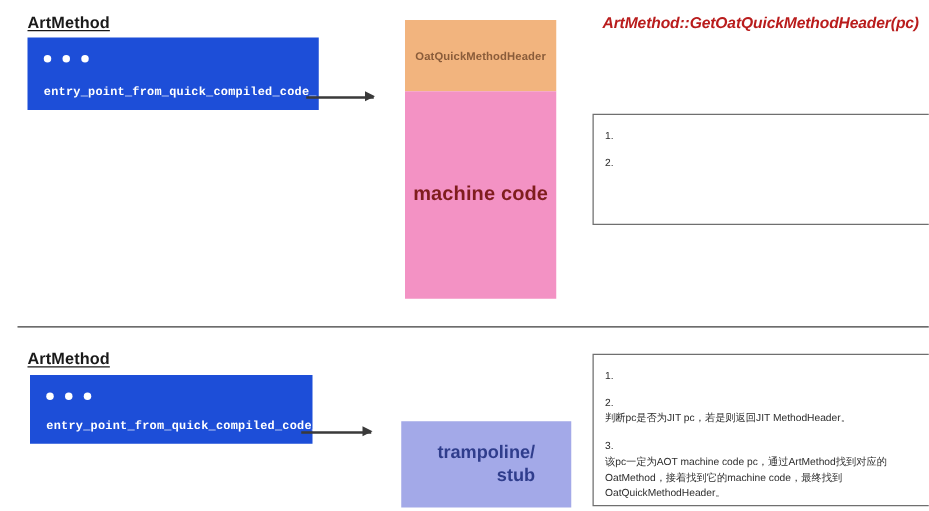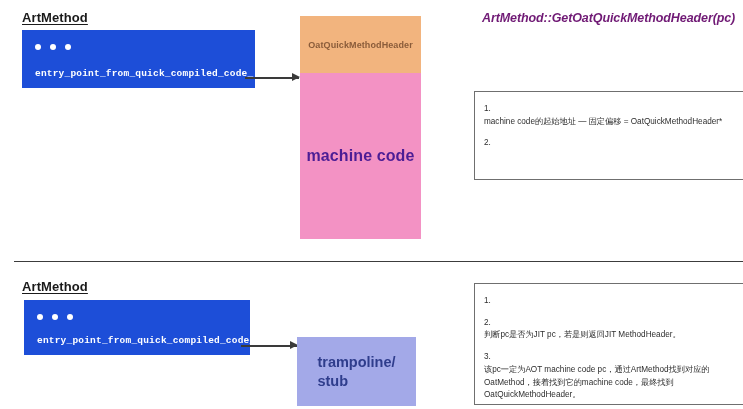--- a/index.html
+++ b/index.html
@@ -67,38 +67,39 @@
     white-space: nowrap;
   }
 
   
   .mem-box {
     position: absolute;
     box-sizing: border-box;
     display: flex;
     align-items: center;
     justify-content: center;
-    text-align: left;
+    text-align: right;
+    margin-left: 24px;
   }
   .oat-header-box {
     background: #f2b47e;
   }
   .oat-header-box .mem-label {
     font-size: 9px;
     font-weight: bold;
     color: #8a5c3a;
     letter-spacing: 0.1px;
   }
   .machine-code-box {
     background: #f392c4;
   }
   .machine-code-box .mem-label {
     font-size: 16px;
     font-weight: bold;
-    color: #4c1d95;
+    color: #7f1d1d;
     letter-spacing: 0.1px;
   }
   .trampoline-box {
     background: #a3a9e8;
   }
   .trampoline-box .mem-label {
     font-size: 14.5px;
     font-weight: bold;
     color: #2f3d8c;
     line-height: 1.25;
@@ -127,21 +128,21 @@
     border-left: 8px solid #3a3a3a;
   }
 
   
   .call-title {
     position: absolute;
     font-family: "Liberation Sans", sans-serif;
     font-size: 12.5px;
     font-weight: bold;
     font-style: italic;
-    color: #701a75;
+    color: #b91c1c;
     white-space: nowrap;
     letter-spacing: -0.1px;
   }
   .note-box {
     position: absolute;
     box-sizing: border-box;
     border: 1px solid #6f6f6f;
     background: #ffffff;
     padding: 11px 9px 9px 9px;
     overflow: hidden;
@@ -196,21 +197,20 @@
 
   <div class="mem-box machine-code-box" style="left:289px; top:73px; width:121px; height:166px;">
     <span class="mem-label">machine code</span>
   </div>
 
   <div class="call-title" style="left:471px; top:11px;">ArtMethod::GetOatQuickMethodHeader(pc)</div>
 
   <div class="note-box" style="left:463px; top:91px; width:272px; height:89px;">
     <div class="note-item">
       <span class="num">1.</span>
-      <span class="body">machine code的起始地址 — 固定偏移 = OatQuickMethodHeader*</span>
     </div>
     <div class="note-item">
       <span class="num">2.</span>
     </div>
   </div>
 
   <div class="divider" style="left:3px; top:261px; width:737px;"></div>
 
   <div class="section-title" style="left:11px; top:279px;">ArtMethod</div>
 
@@ -221,21 +221,21 @@
       <span class="dot"></span>
     </div>
     <div class="entry-label">entry_point_from_quick_compiled_code_</div>
   </div>
 
   <div class="arrow" style="left:230px; top:345px; width:56px;">
     <span class="shaft"></span>
     <span class="head"></span>
   </div>
 
-  <div class="mem-box trampoline-box" style="left:286px; top:337px; width:119px; height:69px;">
+  <div class="mem-box trampoline-box" style="left:286px; top:337px; width:136px; height:69px;">
     <span class="mem-label">
       <span>trampoline/</span><br>
       <span>stub</span>
     </span>
   </div>
 
   <div class="note-box" style="left:463px; top:283px; width:272px; height:122px;">
     <div class="note-item">
       <span class="num">1.</span>
     </div>

